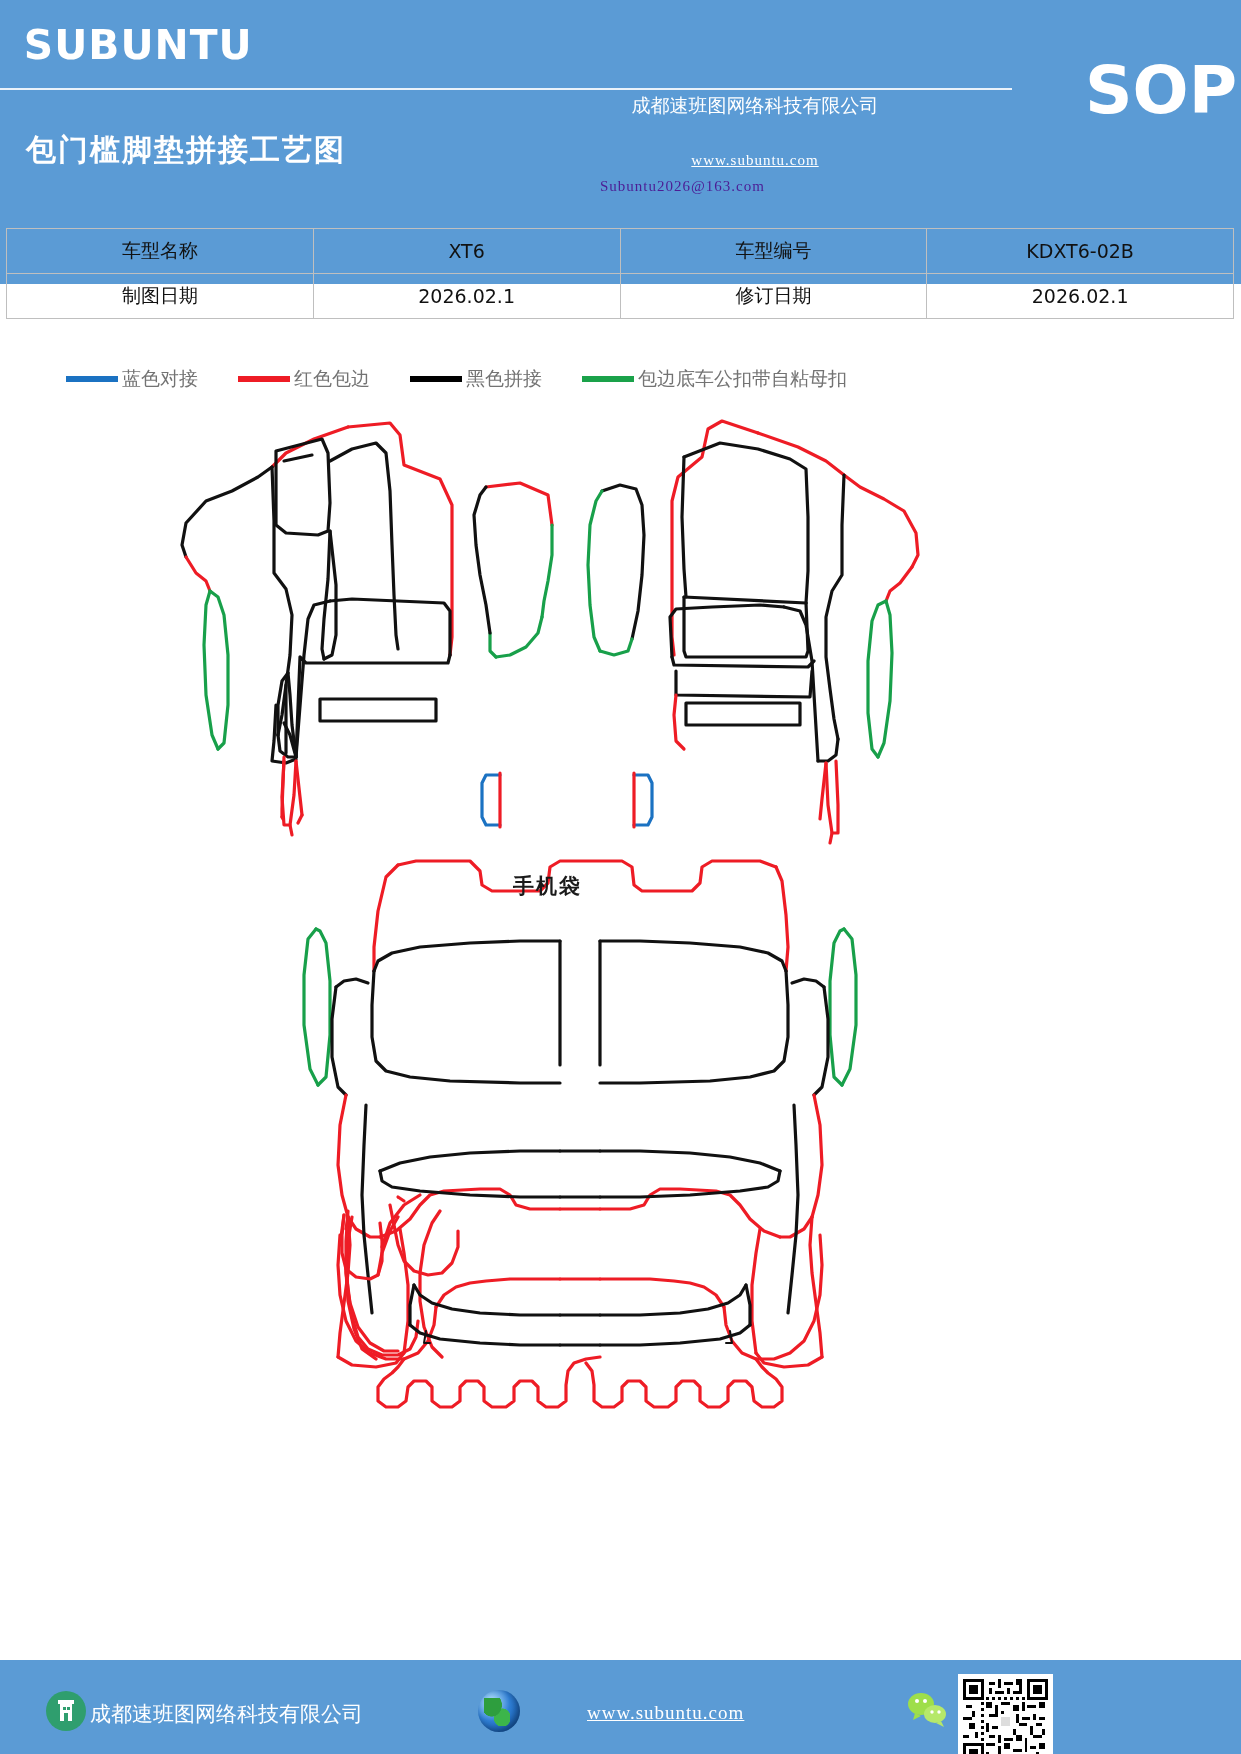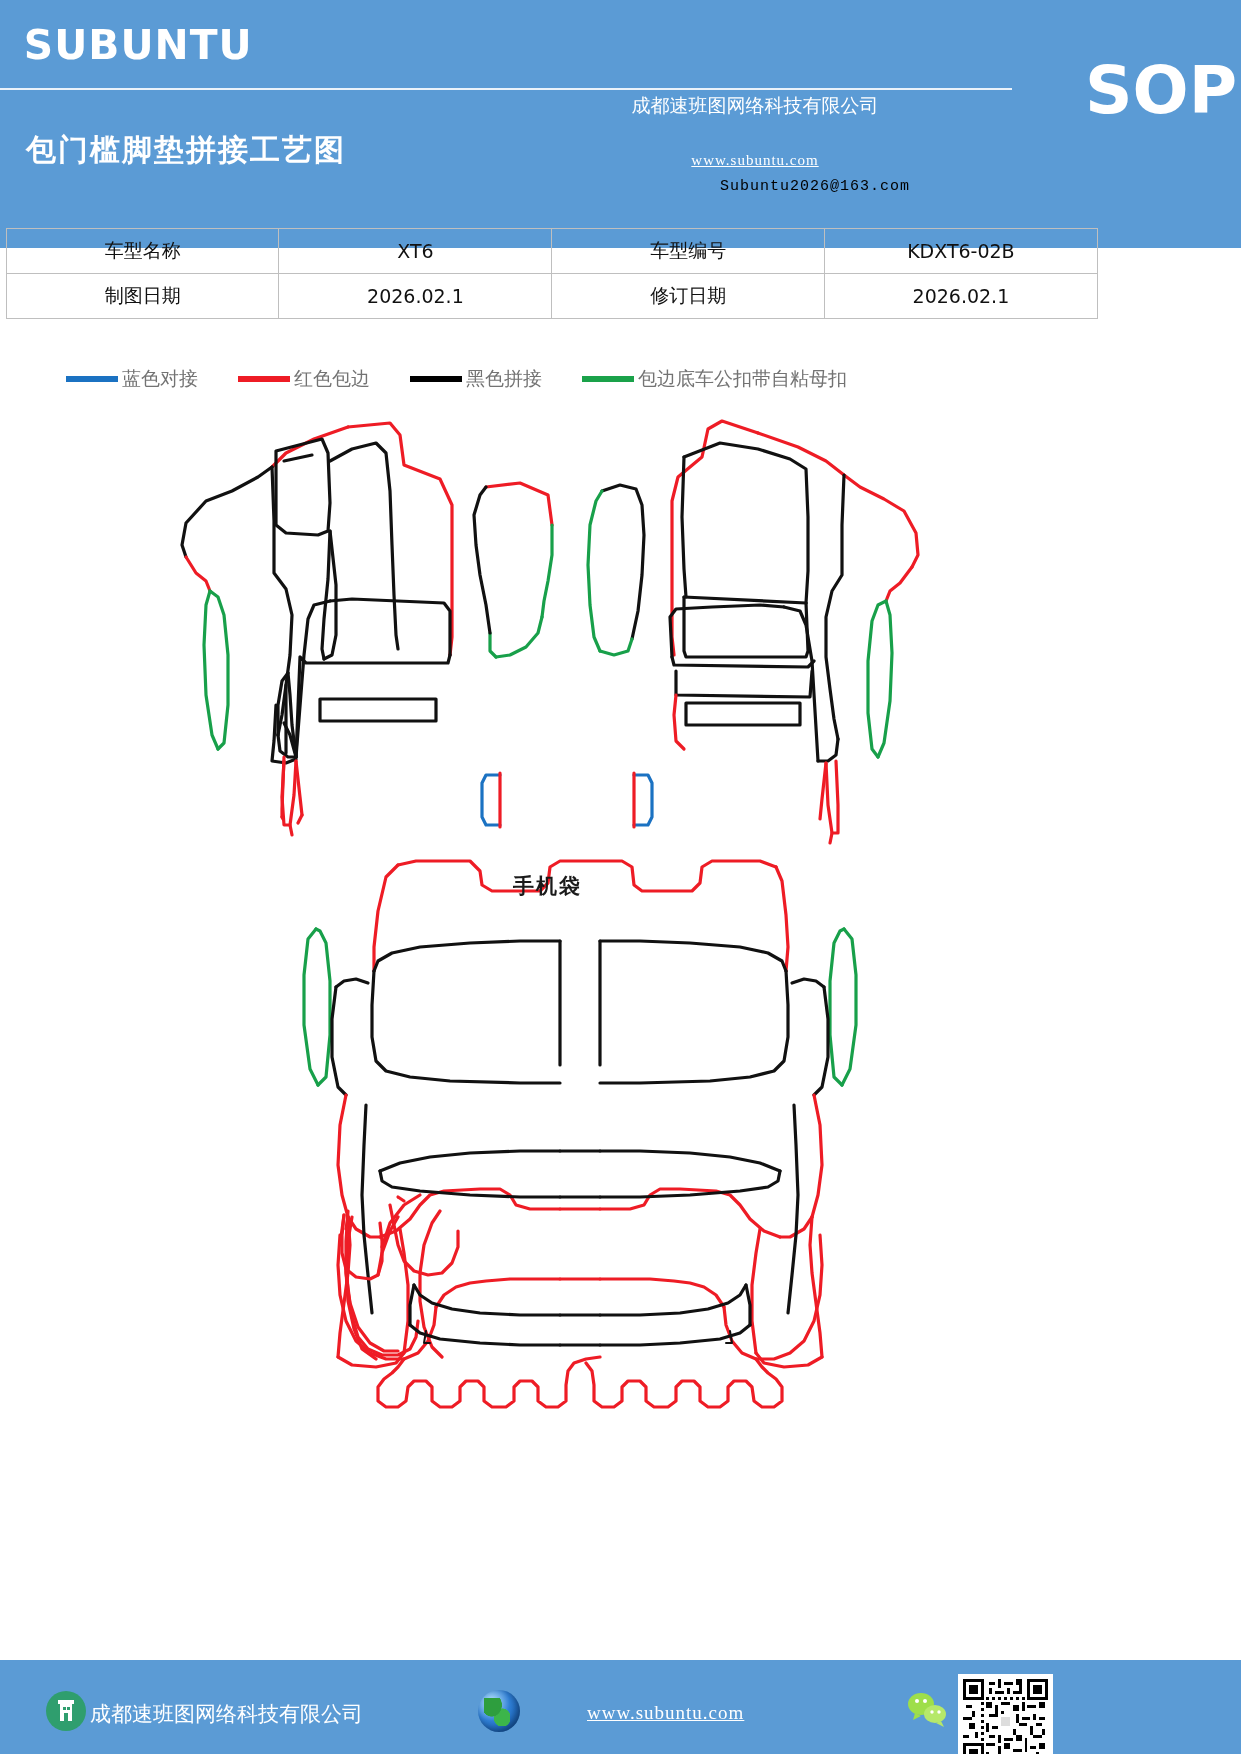--- a/index.html
+++ b/index.html
@@ -5,21 +5,21 @@
   html,body{margin:0;padding:0;}
   body{
     width:1241px;height:1754px;
     background:#ffffff;
     font-family:"Liberation Serif","DejaVu Serif",serif;
     position:relative;overflow:hidden;
   }
 
   
   .header{
-    position:absolute;left:0;top:0;width:1241px;height:248px;
+    position:absolute;left:0;top:0;width:1241px;height:284px;
     background:#5b9bd5;
   }
   .brand{
     position:absolute;left:26px;top:22px;
     font-family:"DejaVu Sans","Liberation Sans",sans-serif;
     font-weight:bold;font-size:40px;letter-spacing:1px;
     color:#ffffff;
     transform:scaleX(1.02);
   }
   .hrule{
@@ -44,28 +44,28 @@
   }
   .url-top{
     position:absolute;left:600px;top:152px;width:310px;
     text-align:center;color:#ffffff;font-size:15px;
     text-decoration:underline;
     font-family:"Liberation Serif","DejaVu Serif",serif;
     letter-spacing:1px;
   }
   .mail-top{
     position:absolute;left:600px;top:178px;width:310px;
-    text-align:right;color:#000000;font-size:15px;
-    font-family:Liberation Mono, monospace;
+    text-align:left;color:#4c1d95;font-size:15px;
+    font-family:Liberation Serif, serif;
     letter-spacing:1px;
   }
 
   
   .info-table{
-    position:absolute;left:6px;top:228px;width:1092px;
+    position:absolute;left:6px;top:228px;width:1228px;
     border-collapse:collapse;
   }
   .info-table td{
     border:1px solid #bfbfbf;
     height:42px;text-align:center;vertical-align:middle;
     font-size:19px;color:#111;
     font-family:"DejaVu Sans","Liberation Sans",sans-serif;
   }
   .col-a{width:272px;}
   .col-b{width:272px;}

